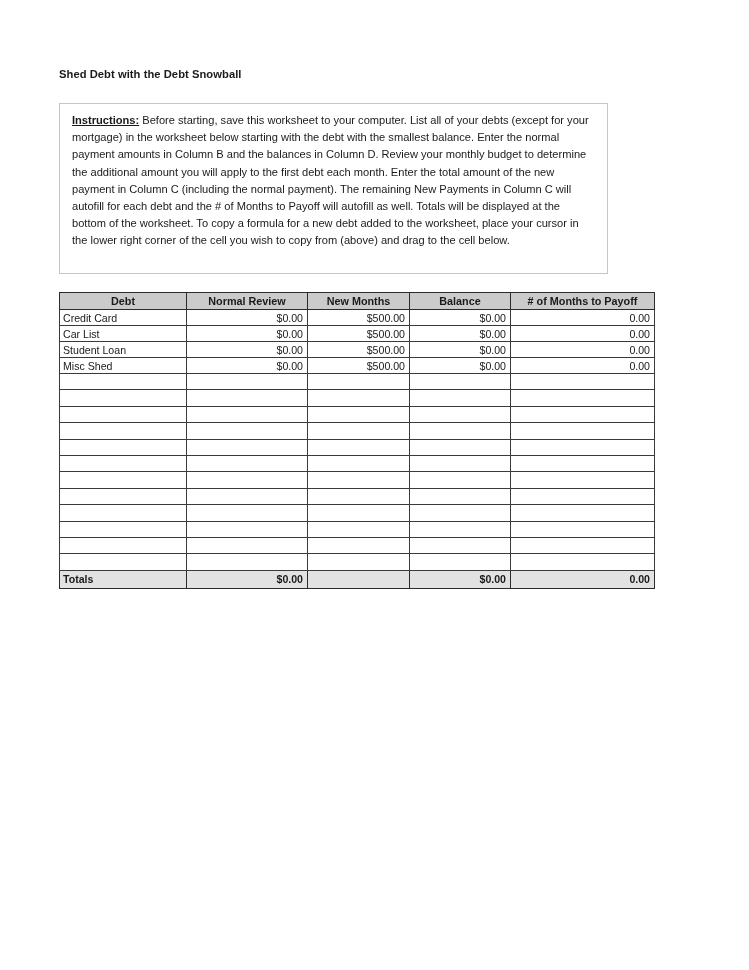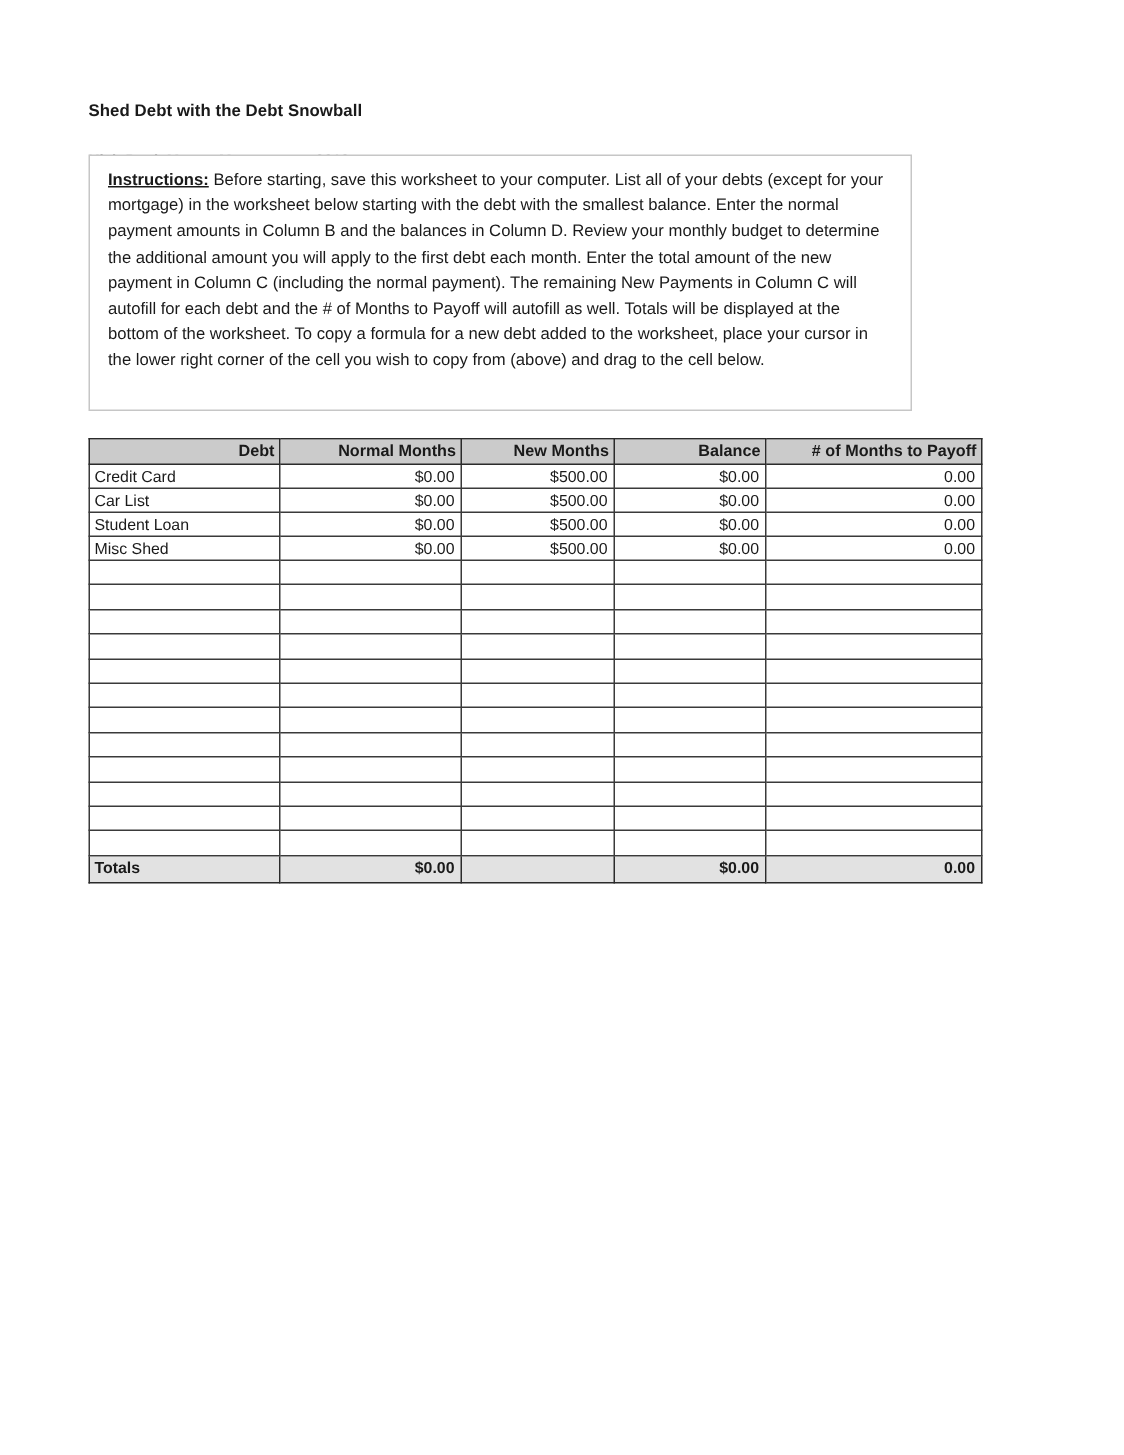--- a/index.html
+++ b/index.html
@@ -82,21 +82,21 @@
     padding: 0 3px;
     font-weight: normal;
     vertical-align: middle;
     overflow: hidden;
     white-space: nowrap;
     box-sizing: border-box;
   }
   .sheet thead th {
     background: #cbcbcb;
     font-weight: bold;
-    text-align: right;
+    text-align: center;
     height: 17px;
     font-size: 10.8px;
     border-color: #2b2b2b;
     margin-top: 11px;
   }
   .col-debt    { width: 127px; }
   .col-normal  { width: 121px; }
   .col-new     { width: 102px; }
   .col-balance { width: 101px; }
   .col-months  { width: 144px; }
@@ -138,21 +138,21 @@
       <colgroup>
         <col class="col-debt">
         <col class="col-normal">
         <col class="col-new">
         <col class="col-balance">
         <col class="col-months">
       </colgroup>
       <thead>
         <tr>
           <th>Debt</th>
-          <th>Normal Months</th>
+          <th>Normal Review</th>
           <th>New Months</th>
           <th>Balance</th>
           <th># of Months to Payoff</th>
         </tr>
       </thead>
       <tbody id="sheet-body">
           <tr>
             <td class="c-text">Credit Card</td>
             <td class="c-num">$0.00</td>
             <td class="c-num">$500.00</td>

